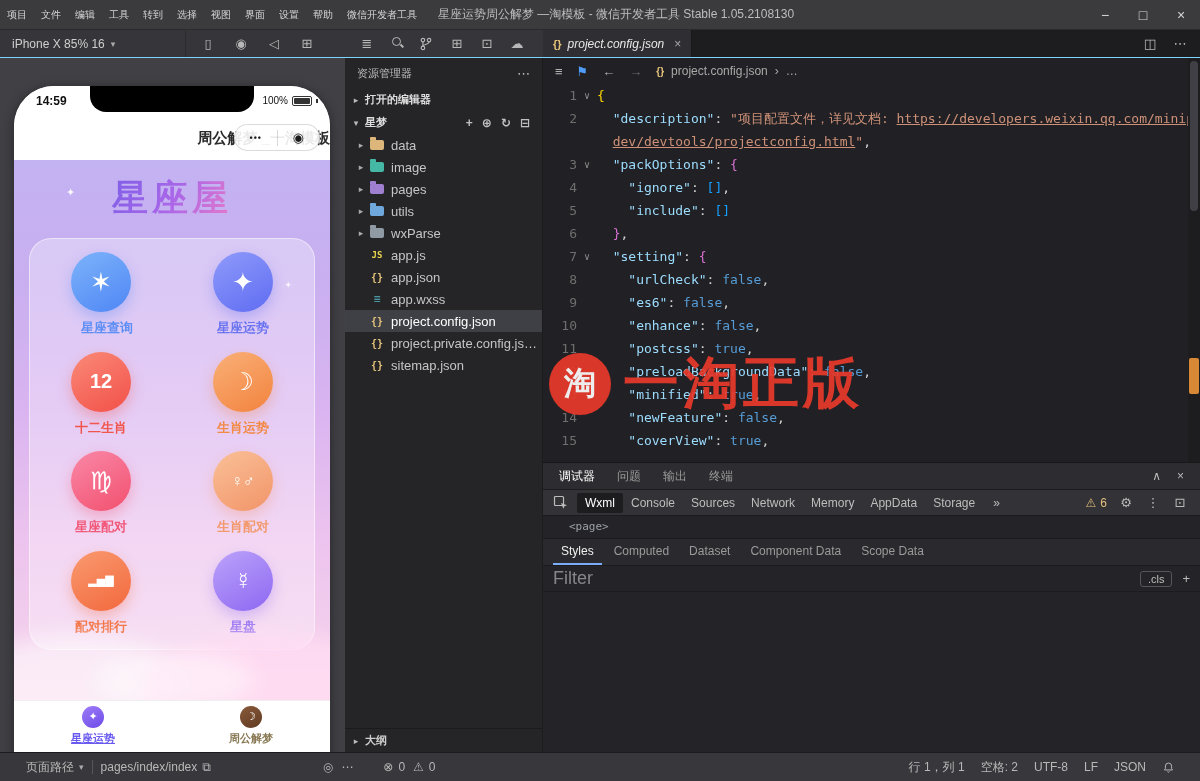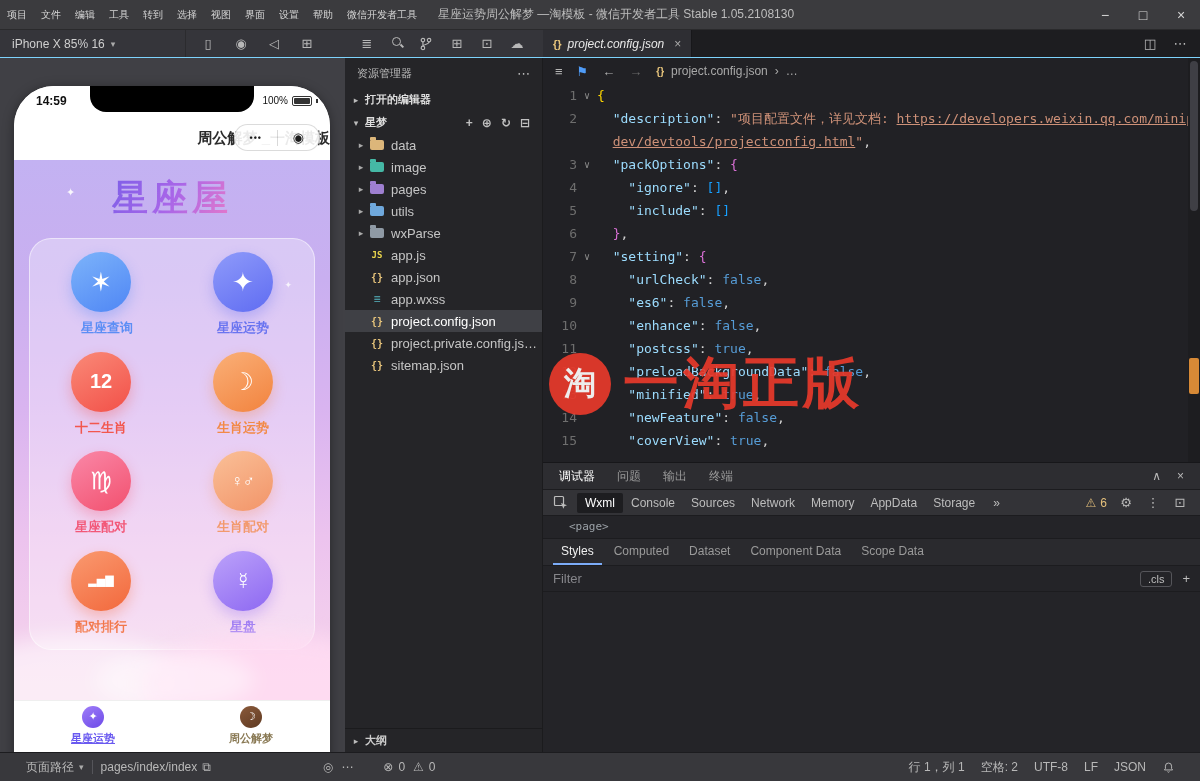--- a/index.html
+++ b/index.html
@@ -129,21 +129,21 @@
   .insp{margin:0 6px 0 2px;}
   .dt-tab{padding:3px 8px;color:#bdbdbd;font-size:12px;white-space:nowrap;}
   .dt-tab.active{background:#1d1d20;color:#fff;border-radius:2px;}
   .dt-right{margin-left:auto;display:flex;align-items:center;gap:11px;padding-right:4px;}
   .warn-badge{color:#e5c07b;display:flex;gap:4px;font-size:12px;align-items:center;}
   .dom-peek{height:22px;color:#9aa0a6;font:11px/22px "DejaVu Sans Mono",monospace;padding-left:26px;flex:none;}
   .styles-tabs{height:28px;display:flex;align-items:center;background:#2a2a2e;border-top:1px solid #1c1c1f;border-bottom:1px solid #1c1c1f;padding:0 10px;gap:4px;font-size:12px;flex:none;}
   .st-tab{padding:5px 8px;color:#9a9a9a;border-bottom:2px solid transparent;}
   .st-tab.active{color:#f0f0f0;border-bottom:2px solid #7cacf8;}
   .filter-row{height:26px;display:flex;align-items:center;background:#242428;border-bottom:1px solid #1c1c1f;padding:0 10px;flex:none;}
-  .filter-input{background:transparent;border:none;outline:none;color:#bbb;font-size:13px;width:300px;font-family:inherit;}
+  .filter-input{background:transparent;border:none;outline:none;color:#bbb;font-size:18px;width:300px;font-family:inherit;}
   .filter-input::placeholder{color:#85858a;}
   .cls-box{margin-left:auto;border:1px solid #55555a;border-radius:3px;padding:1px 7px;font-size:11px;color:#bdbdbd;}
   .plus{margin-left:10px;color:#bdbdbd;font-size:13px;}
   .dbg-empty{flex:1;background:#242428;}
 
   
   .statusbar{position:absolute;left:0;right:0;top:752px;height:29px;background:#38383c;border-top:1px solid #1c1c1f;display:flex;align-items:center;padding:0 26px;color:#b8b8b8;font-size:12px;gap:8px;}
   .sb-div{width:1px;height:14px;background:#55555a;}
   .sb-item{display:flex;align-items:center;gap:5px;white-space:nowrap;}
   .sb-caret{font-size:9px;color:#aaa;}

